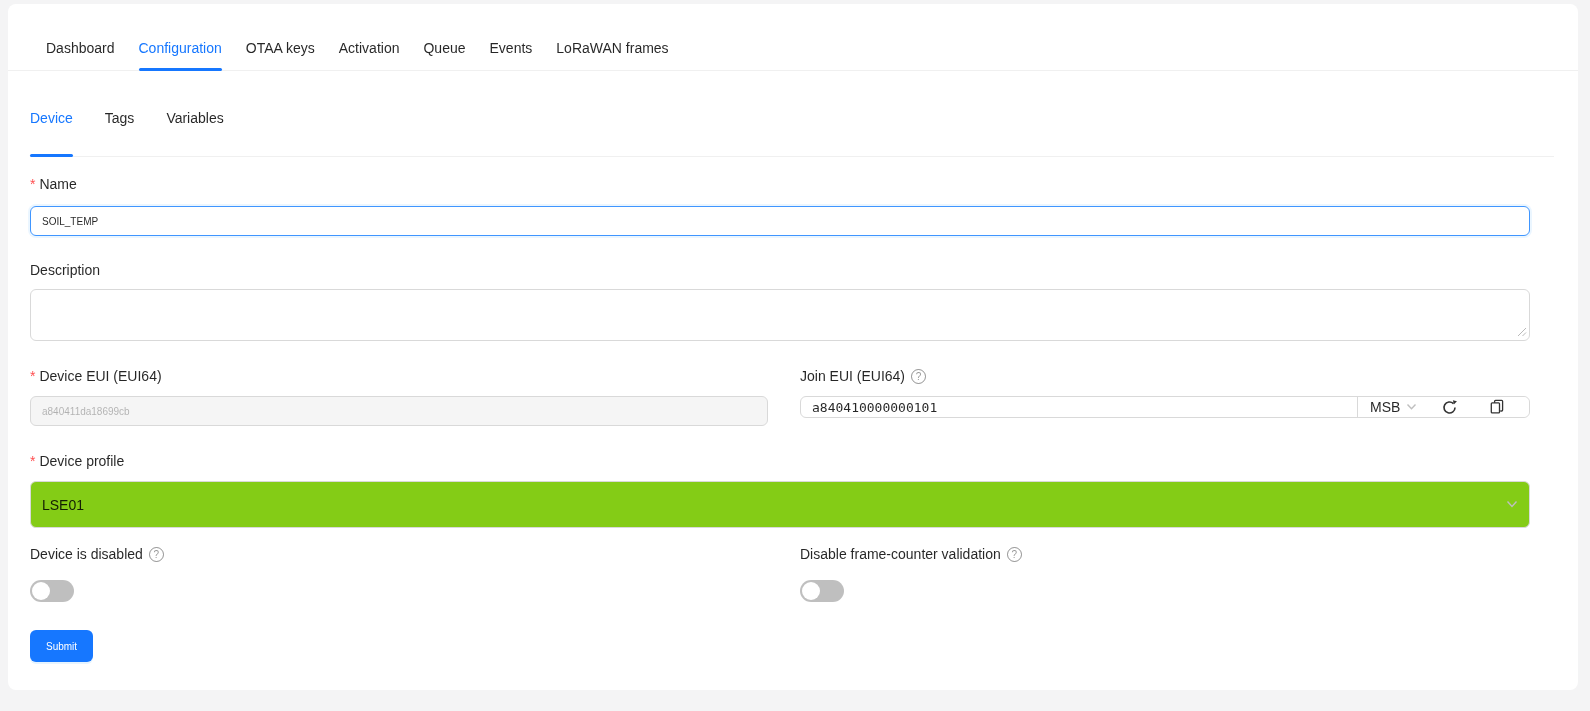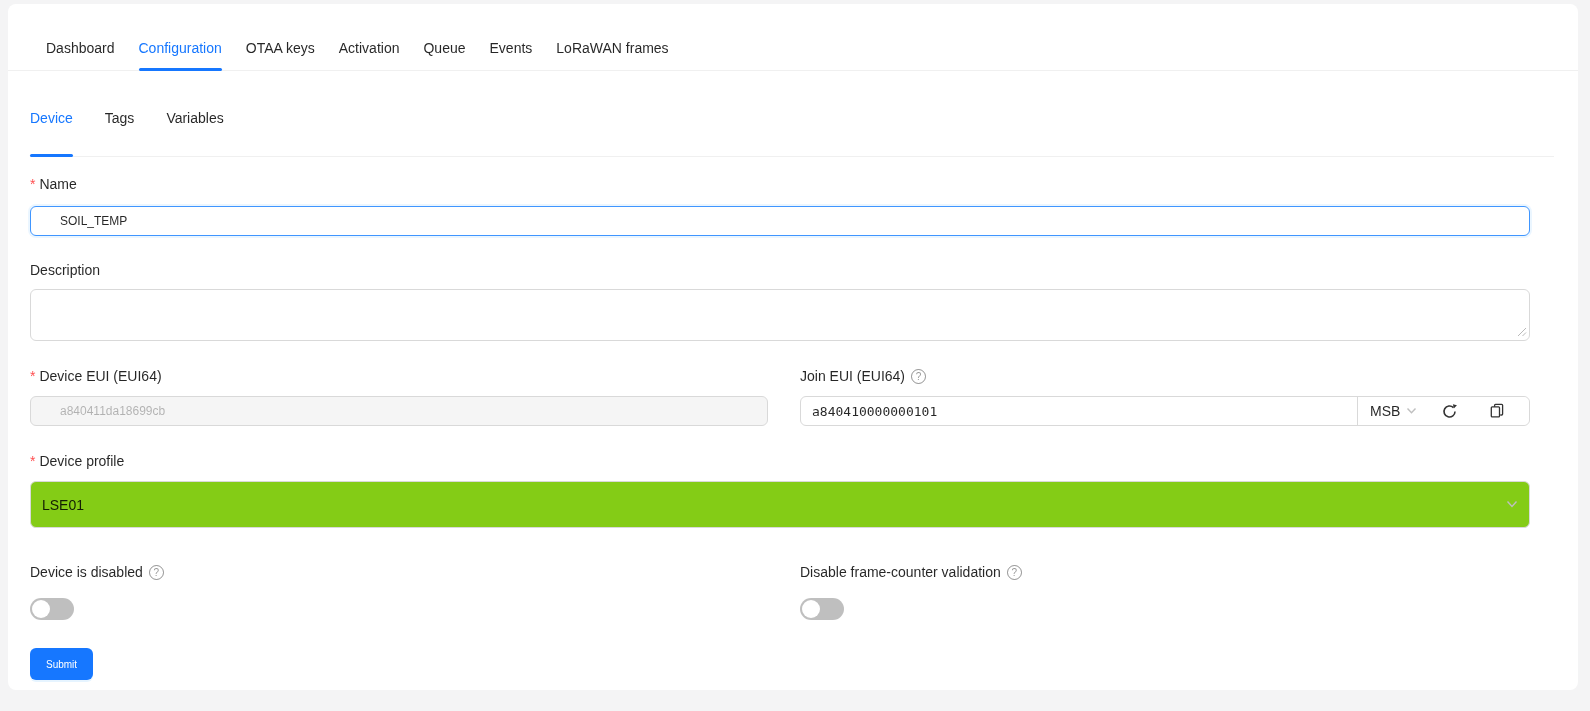--- a/index.html
+++ b/index.html
@@ -53,21 +53,21 @@
   .help {
     display: inline-flex; align-items: center; justify-content: center;
     width: 15px; height: 15px; margin-left: 6px; box-sizing: border-box;
     border: 1px solid rgba(0,0,0,0.42); border-radius: 50%;
     font-size: 10px; color: rgba(0,0,0,0.42); cursor: pointer; flex: none;
   }
 
   .text-input {
     box-sizing: border-box; width: 100%; height: 30px;
     border: 1px solid #d9d9d9; border-radius: 6px;
-    padding: 0 29px; font-size: 12px; color: rgba(0,0,0,0.85);
+    padding: 0 11px; font-size: 10px; color: rgba(0,0,0,0.85);
     font-family: "Liberation Sans", sans-serif; background: #fff; outline: none;
   }
   .text-input.focused {
     border-color: #4096ff;
     box-shadow: 0 0 0 2px rgba(5,145,255,0.08);
   }
   .text-input.disabled {
     background: rgba(0,0,0,0.04); color: rgba(0,0,0,0.28); cursor: not-allowed;
   }
 
@@ -81,21 +81,21 @@
     border: 1px solid #d9d9d9; border-radius: 6px; padding: 5px 11px;
     font-family: "Liberation Sans", sans-serif; font-size: 14px; outline: none;
   }
   .resize-handle { position: absolute; right: 3px; bottom: 4px; cursor: nwse-resize; line-height: 0; }
 
   .grid-2 { display: grid; grid-template-columns: 738px 730px; column-gap: 32px; }
   .row-eui { margin-top: 27px; }
   .row-eui .label-row { margin-bottom: 11px; }
 
   .input-group {
-    display: flex; align-items: stretch; height: 30px; box-sizing: border-box;
+    display: flex; align-items: stretch; height: 22px; box-sizing: border-box;
     border: 1px solid #d9d9d9; border-radius: 6px; background: #fff;
   }
   .input-group input {
     flex: 1 1 auto; min-width: 0; border: none; outline: none;
     border-radius: 6px 0 0 6px; padding: 0 11px;
     font-family: "DejaVu Sans Mono", monospace; font-size: 13px; color: rgba(0,0,0,0.85);
     background: transparent;
   }
   .group-addon {
     flex: none; width: 172px; box-sizing: border-box;
@@ -114,21 +114,21 @@
 
   .field-profile { margin-top: 27px; }
   .select {
     box-sizing: border-box; margin-top: 11px; height: 47px; width: 100%;
     border: 1px solid #d9d9d9; border-radius: 6px; background: #84cc16;
     display: flex; align-items: center; padding: 0 11px; cursor: pointer;
   }
   .select .sel-value { flex: 1 1 auto; color: rgba(0,0,0,0.85); }
   .select .sel-arrow { line-height: 0; color: #bfbfbf; }
 
-  .row-toggles { margin-top: 36px; }
+  .row-toggles { margin-top: 18px; }
   .switch {
     position: relative; width: 44px; height: 22px; margin-top: 17px;
     border-radius: 100px; background: rgba(0,0,0,0.25); cursor: pointer;
   }
   .switch::after {
     content: ""; position: absolute; left: 2px; top: 2px;
     width: 18px; height: 18px; border-radius: 50%; background: #fff;
   }
 
   .submit-btn {

